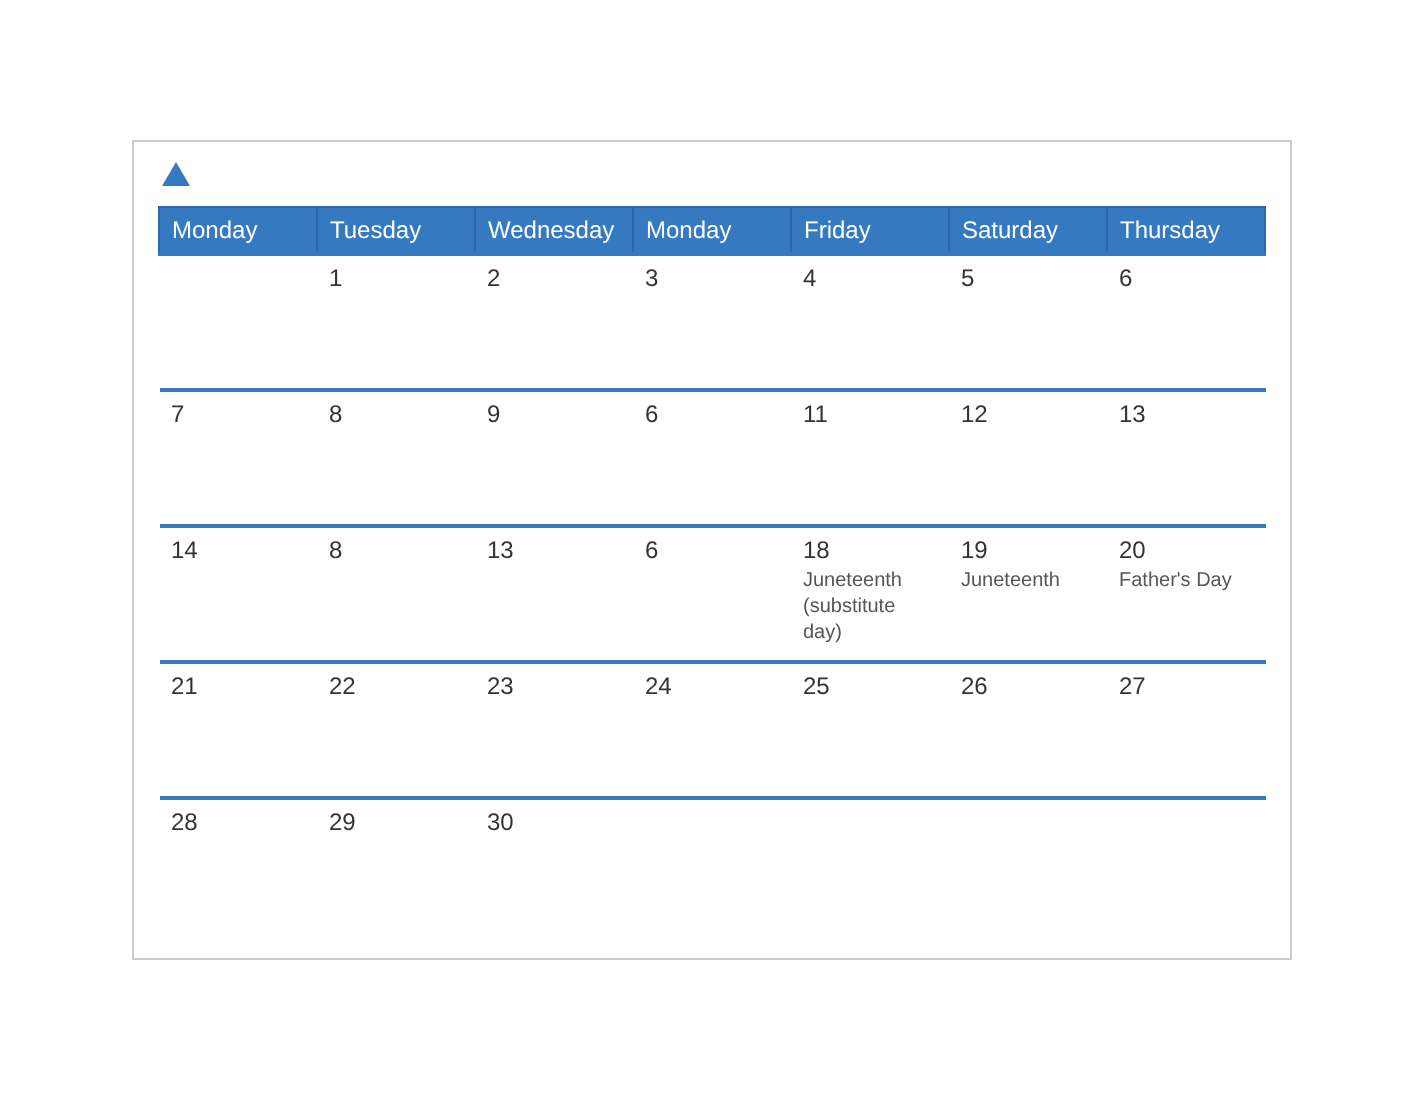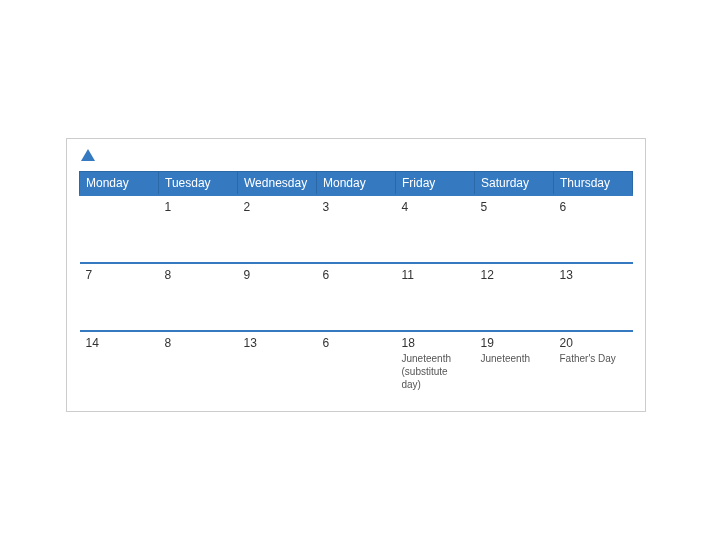--- a/index.html
+++ b/index.html
@@ -202,15 +202,53 @@
           </td>
           <td>
             <span class="day-number">19</span>
             <span class="event-text">Juneteenth</span>
           </td>
           <td>
             <span class="day-number">20</span>
             <span class="event-text">Father's Day</span>
           </td>
         </tr>
+        <tr>
+          <td>
+            <span class="day-number">21</span>
+          </td>
+          <td>
+            <span class="day-number">22</span>
+          </td>
+          <td>
+            <span class="day-number">23</span>
+          </td>
+          <td>
+            <span class="day-number">24</span>
+          </td>
+          <td>
+            <span class="day-number">25</span>
+          </td>
+          <td>
+            <span class="day-number">26</span>
+          </td>
+          <td>
+            <span class="day-number">27</span>
+          </td>
+        </tr>
+        <tr>
+          <td>
+            <span class="day-number">28</span>
+          </td>
+          <td>
+            <span class="day-number">29</span>
+          </td>
+          <td>
+            <span class="day-number">30</span>
+          </td>
+          <td class="empty-cell"></td>
+          <td class="empty-cell"></td>
+          <td class="empty-cell"></td>
+          <td class="empty-cell"></td>
+        </tr>
       </tbody>
   </table>
 </div>
 
 </body></html>

